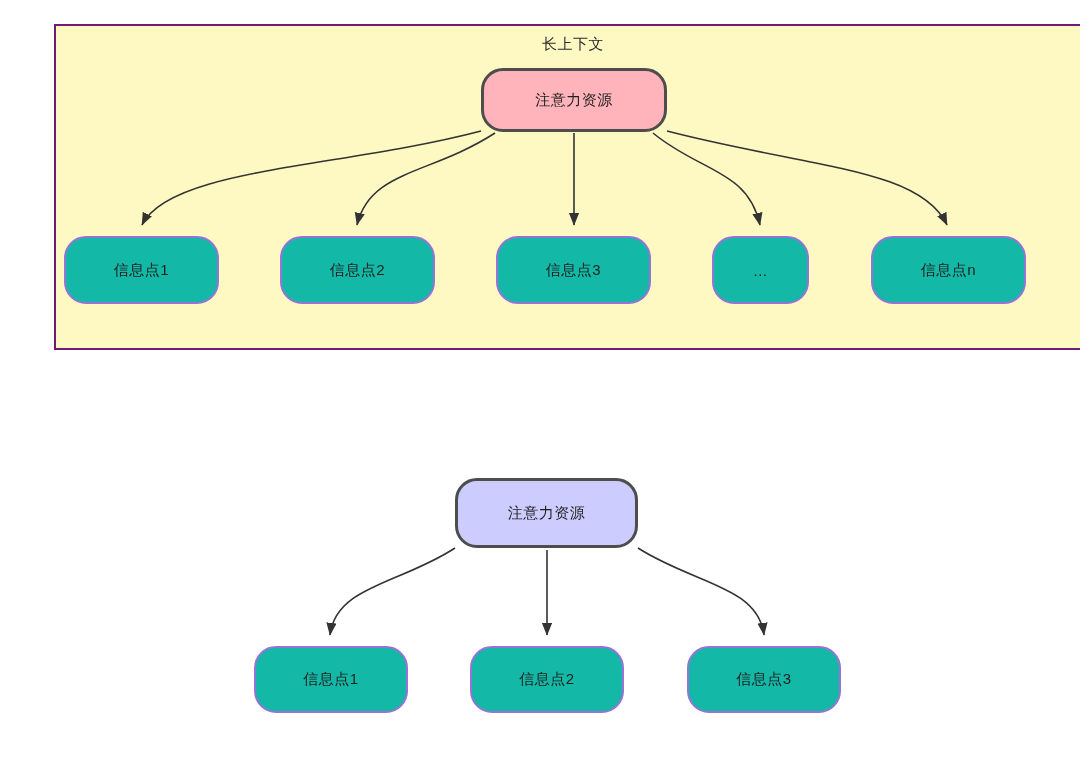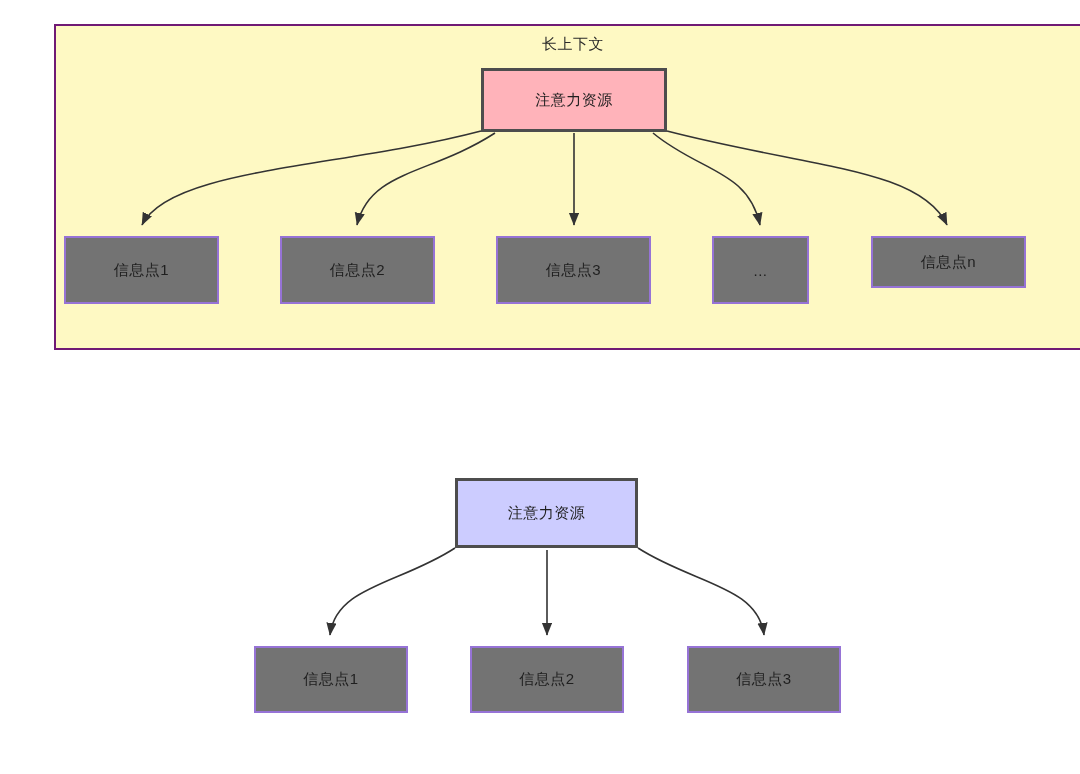--- a/index.html
+++ b/index.html
@@ -54,41 +54,42 @@
 
   .node {
     position: absolute;
     box-sizing: border-box;
     display: flex;
     align-items: center;
     justify-content: center;
     font-size: 15px;
     color: #1f1f1f;
     letter-spacing: 0.5px;
+    border-radius: 22px;
   }
   .node-source-pink {
     background: #ffb3ba;
     border: 3px solid #4d4d4d;
   }
   .node-source-blue {
     background: #ccccff;
     border: 3px solid #4d4d4d;
   }
   .node-info {
-    background: #737373;
+    background: #14b8a6;
     border: 2px solid #9673d6;
   }
 
   
   #n-long-source { left: 481px; top: 68px;  width: 186px; height: 64px; }
   #n-long-i1 { left: 64px;  top: 236px; width: 155px; height: 68px; }
   #n-long-i2 { left: 280px; top: 236px; width: 155px; height: 68px; }
   #n-long-i3 { left: 496px; top: 236px; width: 155px; height: 68px; }
   #n-long-i4 { left: 712px; top: 236px; width: 97px;  height: 68px; }
-  #n-long-i5 { left: 871px; top: 236px; width: 155px; height: 52px; }
+  #n-long-i5 { left: 871px; top: 236px; width: 155px; height: 68px; }
 
   
   #n-short-source { left: 455px; top: 478px; width: 183px; height: 70px; }
   #n-short-i1 { left: 254px; top: 646px; width: 154px; height: 67px; }
   #n-short-i2 { left: 470px; top: 646px; width: 154px; height: 67px; }
   #n-short-i3 { left: 687px; top: 646px; width: 154px; height: 67px; }
 
   #edges {
     position: absolute;
     left: 0; top: 0;

